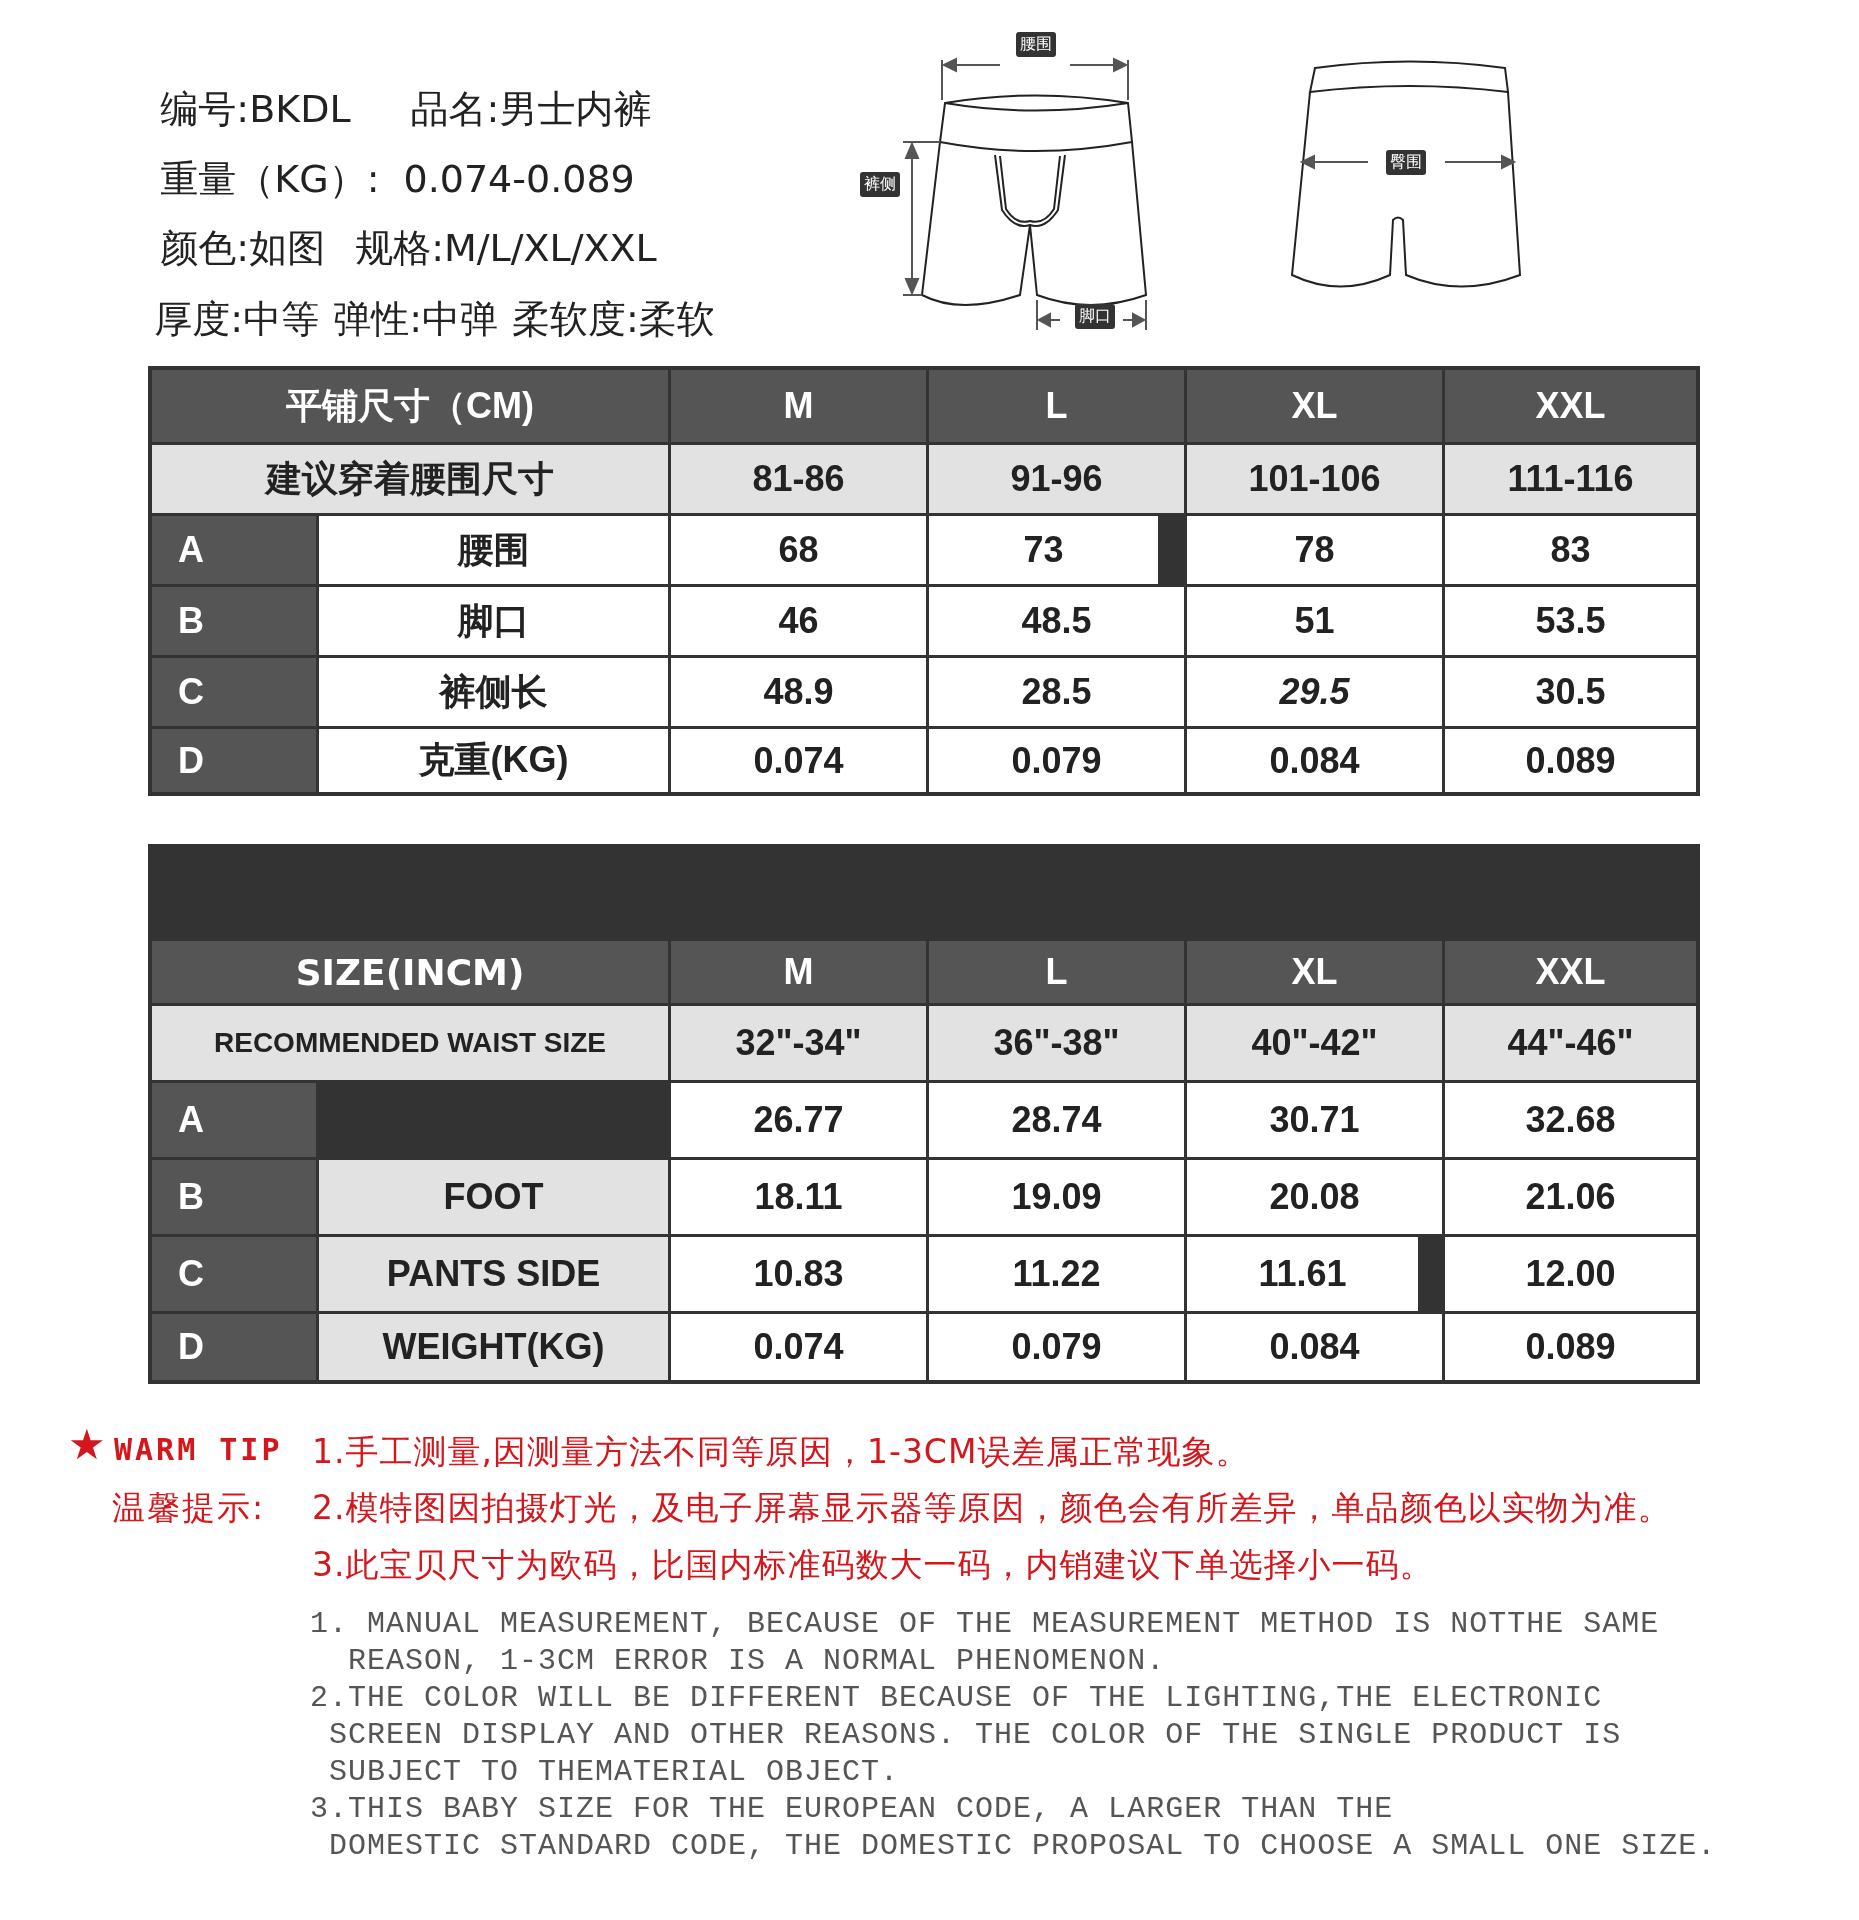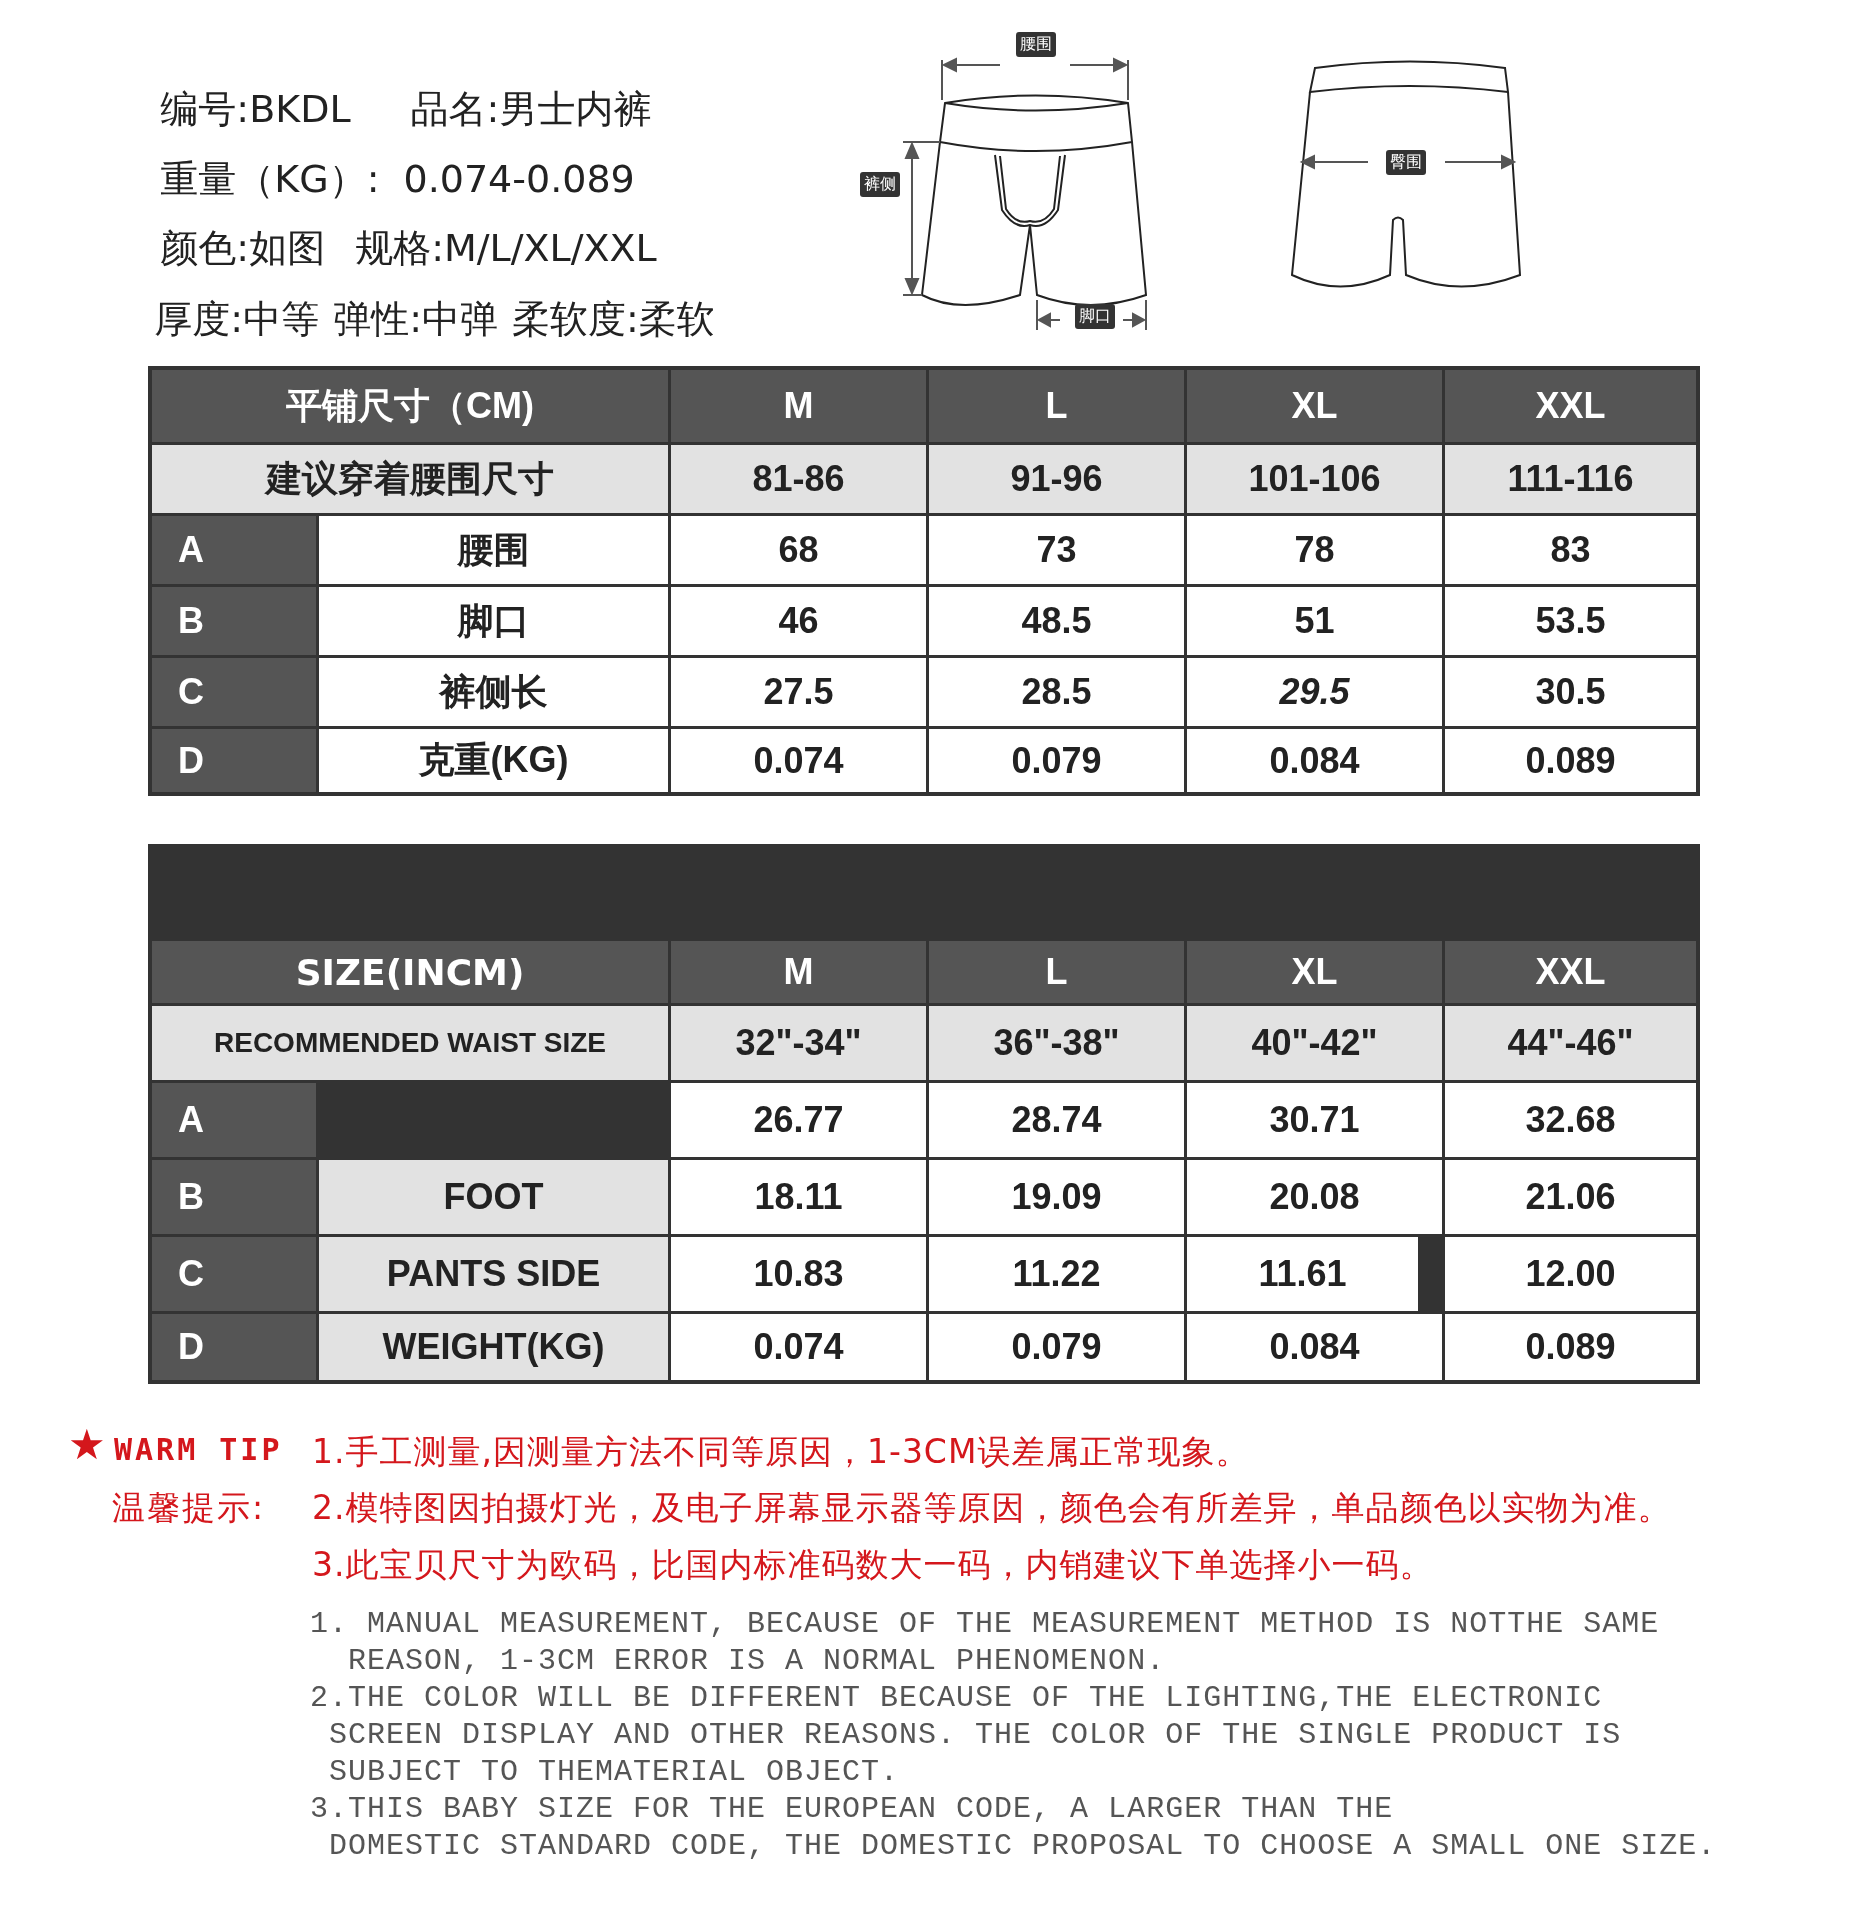--- a/index.html
+++ b/index.html
@@ -110,36 +110,36 @@
     <div class="cell light bt" style="left:0;width:516px;">建议穿着腰围尺寸</div>
     <div class="cell light bt bl" style="left:516px;width:258px;">81-86</div>
     <div class="cell light bt bl" style="left:774px;width:258px;">91-96</div>
     <div class="cell light bt bl" style="left:1032px;width:258px;">101-106</div>
     <div class="cell light bt bl" style="left:1290px;right:0;">111-116</div>
   </div>
   <div class="row" style="top:143px;height:71px;">
     <div class="cell dark bt letter" style="left:0;width:164px;">A</div>
     <div class="cell white bt bl" style="left:164px;width:352px;">腰围</div>
     <div class="cell white bt bl" style="left:516px;width:258px;">68</div>
-    <div class="cell white bt bl" style="left:774px;width:258px;">73</div>
+    <div class="cell white bt bl" style="left:774px;width:232px;">73</div>
     <div class="cell white bt bl" style="left:1032px;width:258px;">78</div>
     <div class="cell white bt bl" style="left:1290px;right:0;">83</div>
   </div>
   <div class="row" style="top:214px;height:71px;">
     <div class="cell dark bt letter" style="left:0;width:164px;">B</div>
     <div class="cell white bt bl" style="left:164px;width:352px;">脚口</div>
     <div class="cell white bt bl" style="left:516px;width:258px;">46</div>
     <div class="cell white bt bl" style="left:774px;width:258px;">48.5</div>
     <div class="cell white bt bl" style="left:1032px;width:258px;">51</div>
     <div class="cell white bt bl" style="left:1290px;right:0;">53.5</div>
   </div>
   <div class="row" style="top:285px;height:71px;">
     <div class="cell dark bt letter" style="left:0;width:164px;">C</div>
     <div class="cell white bt bl" style="left:164px;width:352px;">裤侧长</div>
-    <div class="cell white bt bl" style="left:516px;width:258px;">27.5</div>
+    <div class="cell white bt bl" style="left:516px;width:258px;">48.9</div>
     <div class="cell white bt bl" style="left:774px;width:258px;">28.5</div>
     <div class="cell white bt bl" style="left:1032px;width:258px;font-style:italic;">29.5</div>
     <div class="cell white bt bl" style="left:1290px;right:0;">30.5</div>
   </div>
   <div class="row" style="top:356px;height:66px;">
     <div class="cell dark bt letter" style="left:0;width:164px;">D</div>
     <div class="cell white bt bl" style="left:164px;width:352px;">克重(KG)</div>
     <div class="cell white bt bl" style="left:516px;width:258px;">0.074</div>
     <div class="cell white bt bl" style="left:774px;width:258px;">0.079</div>
     <div class="cell white bt bl" style="left:1032px;width:258px;">0.084</div>

